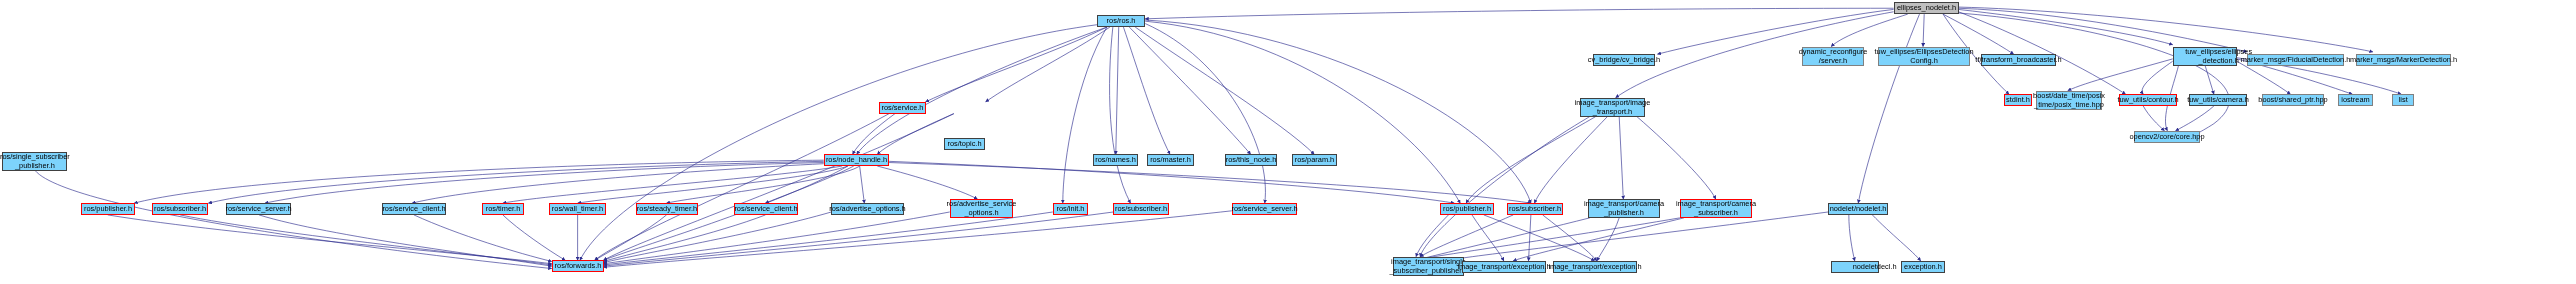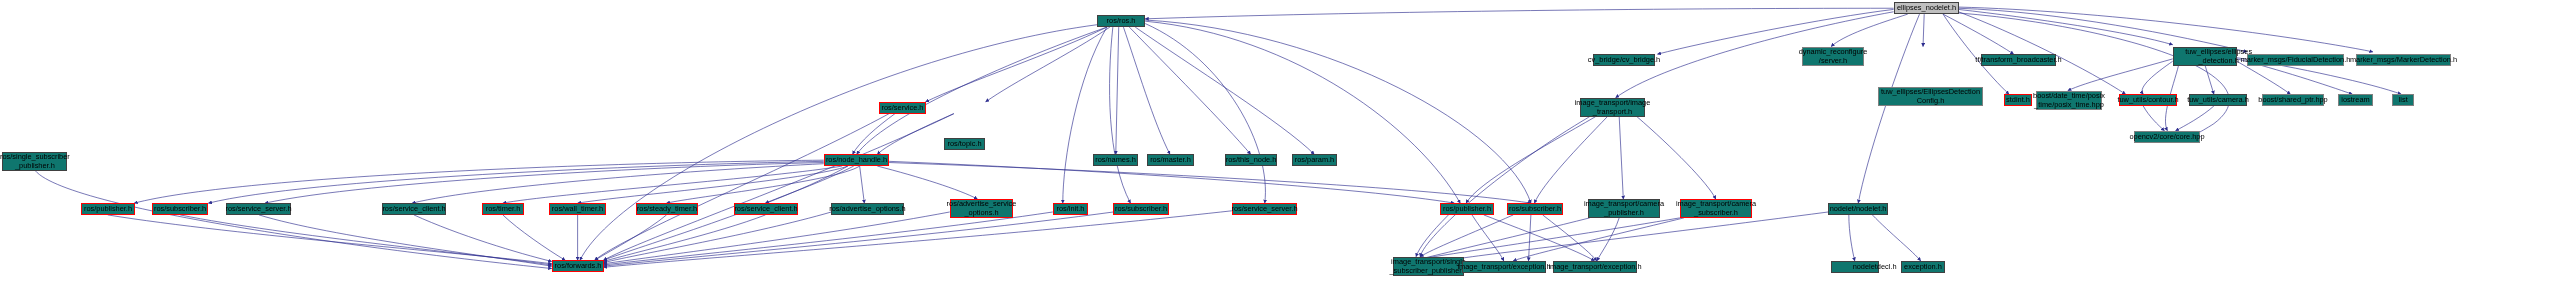--- a/index.html
+++ b/index.html
@@ -27,21 +27,21 @@
   .node {
     position: absolute;
     box-sizing: border-box;
     display: flex;
     align-items: center;
     justify-content: center;
     text-align: center;
     line-height: 1.12;
     font-size: 7.4px;
     color: #000000;
-    background: #0f766e;
+    background: #7dd3fc;
     border: 0.6px solid #808080;
     white-space: pre-line;
     padding: 0 1.8px;
     z-index: 5;
   }
   .node.dark   { border: 0.6px solid #404040; }
   .node.red    { border: 0.6px solid #ff0000; }
   .node.root   { border: 0.6px solid #404040; background: #bfbfbf; }
   .node.thick  { border-width: 0.9px; }
 </style>
@@ -141,21 +141,21 @@
         <path d="M3640,180 C3650,198 3665,212 3676,222" marker-end="url(#arrow)"></path>
         <path d="M3760,180 C3740,198 3710,214 3695,222" marker-end="url(#arrow)"></path>
       </g>
   </svg>
   <div id="nodes-layer">
       <div class="node root" style="left: 1894px; top: 2.4px; width: 65px; height: 11.8px;">ellipses_nodelet.h</div>
       <div class="node dark" style="left: 1097px; top: 15.3px; width: 48px; height: 11.8px;">ros/ros.h</div>
       <div class="node dark" style="left: 1593px; top: 54px; width: 62px; height: 11.8px;">cv_bridge/cv_bridge.h</div>
       <div class="node default" style="left: 1802px; top: 47px; width: 62px; height: 19px;">dynamic_reconfigure
 /server.h</div>
-      <div class="node default" style="left: 1878px; top: 47px; width: 105px; height: 19px; margin-top: 40px;">tuw_ellipses/EllipsesDetection
+      <div class="node default" style="left: 1878px; top: 47px; width: 92px; height: 19px;">tuw_ellipses/EllipsesDetection
 Config.h</div>
       <div class="node dark" style="left: 1981px; top: 54px; width: 75px; height: 11.8px;">tf/transform_broadcaster.h</div>
       <div class="node dark" style="left: 2173px; top: 47px; width: 64px; height: 19px; padding-left: 29px;">tuw_ellipses/ellipses
 _detection.h</div>
       <div class="node default" style="left: 2247px; top: 54px; width: 97px; height: 11.8px;">marker_msgs/FiducialDetection.h</div>
       <div class="node default" style="left: 2356px; top: 54px; width: 95px; height: 11.8px;">marker_msgs/MarkerDetection.h</div>
       <div class="node dark" style="left: 2.4px; top: 152px; width: 65px; height: 19px;">ros/single_subscriber
 _publisher.h</div>
       <div class="node red" style="left: 879px; top: 102px; width: 47px; height: 11.8px;">ros/service.h</div>
       <div class="node dark" style="left: 944px; top: 102px; width: 41px; height: 11.8px; margin-top: 36px;">ros/topic.h</div>

